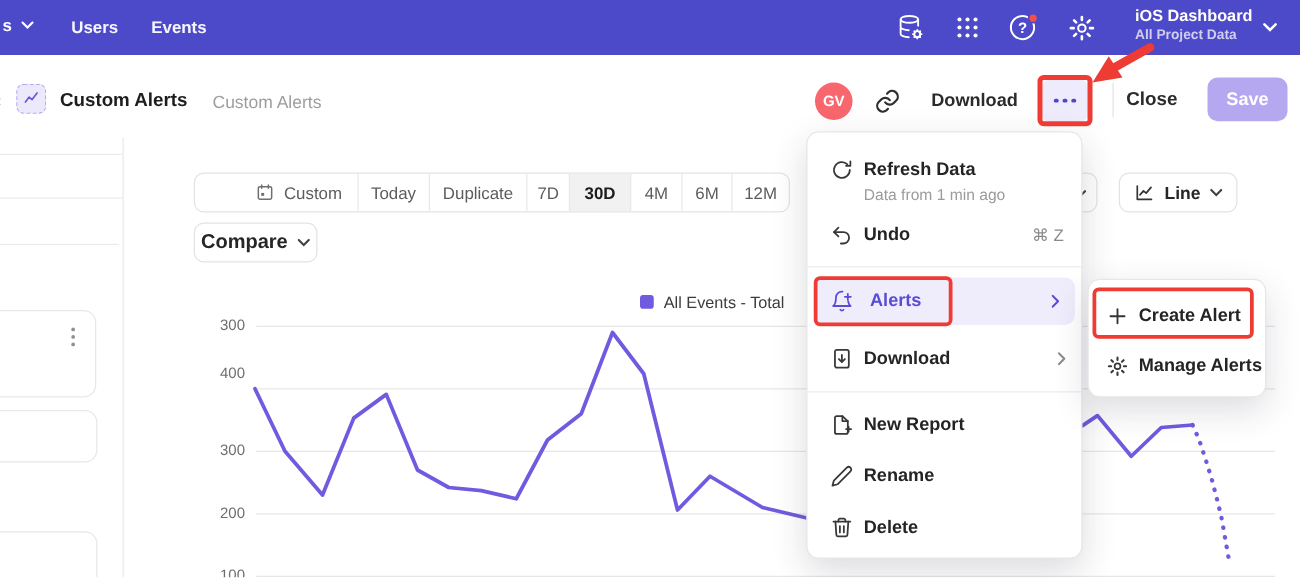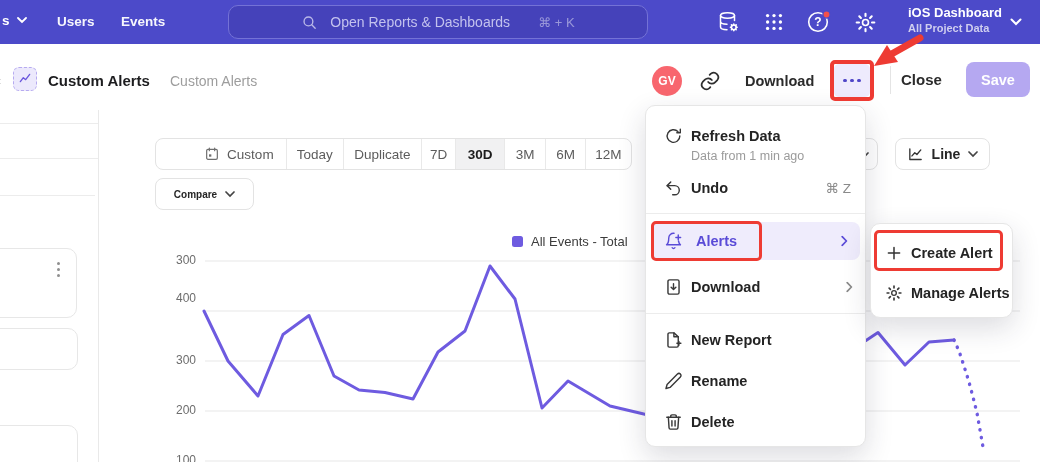--- a/index.html
+++ b/index.html
@@ -56,21 +56,21 @@
 
   
   .seg-control{position:absolute;left:155px;top:138px;width:477px;height:32px;border:1px solid var(--line-border);
     border-radius:8px;display:flex;overflow:hidden;background:#fff;z-index:5;padding-left:36px;}
   .seg{display:flex;align-items:center;justify-content:center;gap:7px;font-size:13.5px;color:#5c5c5c;
     border-right:1px solid #e9e9e9;cursor:pointer;white-space:nowrap;}
   .seg:last-child{border-right:none;}
   .seg.selected{background:#f1f1f2;color:#1c1c1c;font-weight:700;}
   .compare-btn{position:absolute;left:155px;top:178px;width:99px;height:32px;border:1px solid var(--line-border);
     border-radius:8px;background:#fff;display:flex;align-items:center;justify-content:center;gap:8px;
-    font-size:10px;font-weight:600;color:#262626;cursor:pointer;z-index:5;}
+    font-size:16px;font-weight:600;color:#262626;cursor:pointer;z-index:5;}
   .partial-btn{position:absolute;left:792px;top:138px;width:86px;height:32px;border:1px solid var(--line-border);
     border-radius:8px;background:#fff;z-index:5;cursor:pointer;}
   .partial-btn .chev{position:absolute;right:8px;top:13px;}
   .line-btn{position:absolute;left:895px;top:138px;width:95px;height:32px;border:1px solid var(--line-border);
     border-radius:8px;background:#fff;display:flex;align-items:center;justify-content:center;gap:8px;
     font-size:14px;font-weight:600;color:#262626;cursor:pointer;z-index:5;}
 
   
   #chart-svg{position:absolute;left:0;top:0;z-index:2;pointer-events:none;}
   .gridline{stroke:#e7e7e7;stroke-width:1;}
@@ -189,21 +189,21 @@
     <div class="seg" style="width:85px;">
         <span>Duplicate</span>
       </div>
     <div class="seg" style="width:37px;">
         <span>7D</span>
       </div>
     <div class="seg selected" style="width:53px;">
         <span>30D</span>
       </div>
     <div class="seg" style="width:45px;">
-        <span>3M</span>
+        <span>4M</span>
       </div>
     <div class="seg" style="width:43px;">
         <span>6M</span>
       </div>
     <div class="seg" style="width:49px;">
         <span>12M</span>
       </div>
   </div>
 
   <div class="compare-btn">
@@ -233,28 +233,20 @@
   <div class="navbar">
     <div class="nav-frag">
       <span>s</span>
       <svg width="10" height="7" viewBox="0 0 10 7" fill="none" stroke="#fff" stroke-width="1.8" stroke-linecap="round">
           <path d="M1 1l4 4 4-4"></path>
         </svg>
     </div>
     <span class="nav-item users">Users</span>
     <span class="nav-item events">Events</span>
 
-    <div class="searchbar">
-      <svg width="17" height="17" viewBox="0 0 24 24" fill="none" stroke="#b9b8e8" stroke-width="1.9" stroke-linecap="round">
-          <circle cx="10.5" cy="10.5" r="6.2"></circle>
-          <path d="M15.2 15.2L20 20"></path>
-        </svg>
-      <span>Open Reports &amp; Dashboards</span>
-      <span class="search-shortcut">⌘ + K</span>
-    </div>
 
     <div class="nav-ic" style="left:715px;">
       <svg width="24" height="24" viewBox="0 0 24 24" fill="none" stroke="#fff" stroke-width="1.5" stroke-linecap="round">
           <ellipse cx="11.5" cy="5.5" rx="7" ry="2.7"></ellipse>
           <path d="M4.5 5.5v6c0 1.4 2.9 2.6 6.5 2.7M4.5 11.5v5.6c0 1.4 2.9 2.6 6.5 2.7M18.5 5.5v5"></path>
           <circle cx="17.8" cy="17.3" r="2.4"></circle>
           <path d="M17.8 13.9v1M17.8 19.7v1M14.4 17.3h1M20.2 17.3h1M15.4 14.9l.7.7M19.5 19l.7.7M15.4 19.7l.7-.7M19.5 15.6l.7-.7"></path>
         </svg>
     </div>
     <div class="nav-ic" style="left:761px;">

